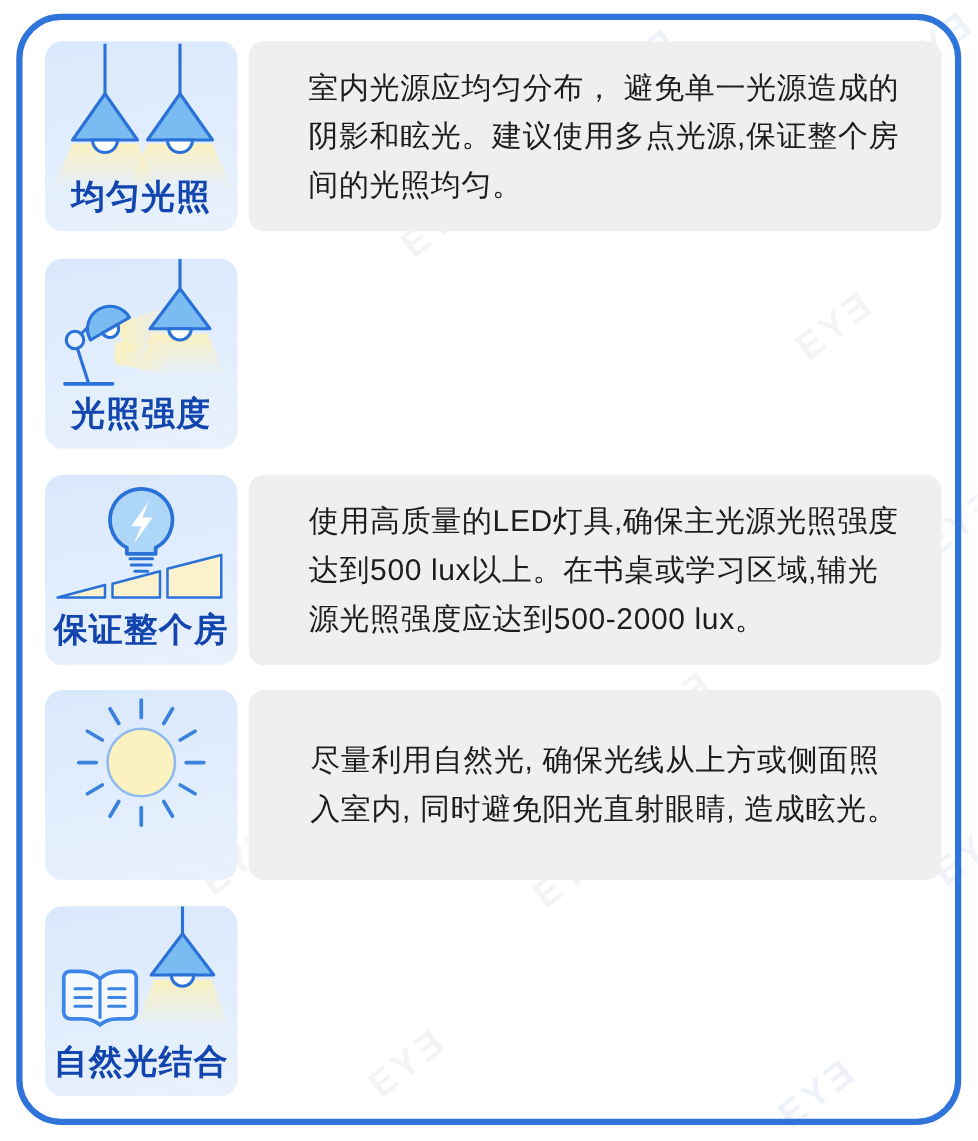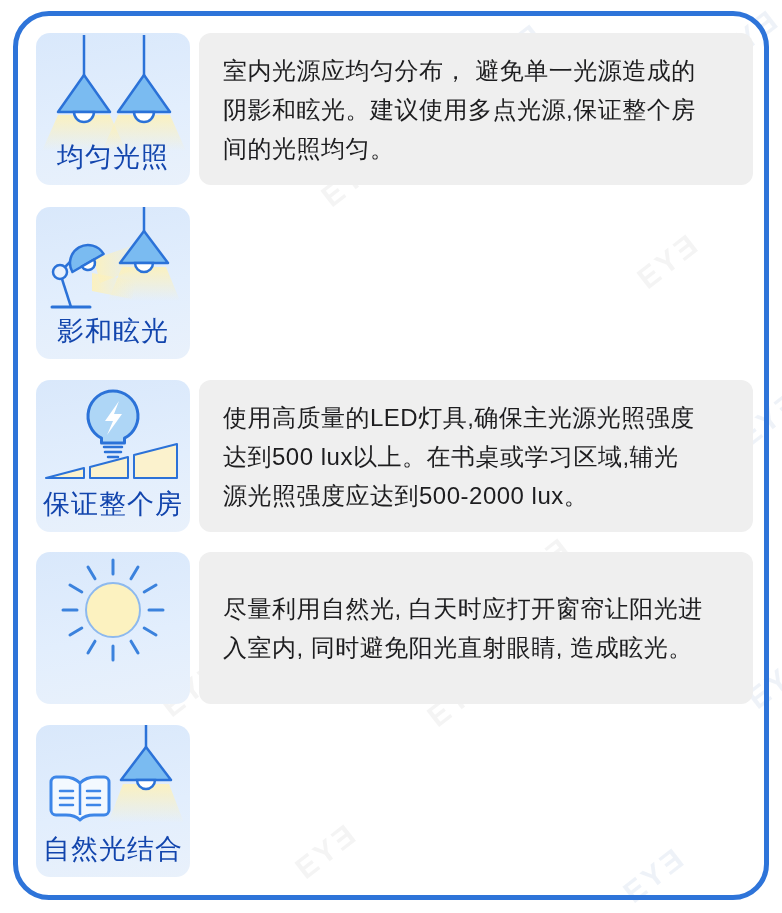--- a/index.html
+++ b/index.html
@@ -13,27 +13,27 @@
   }
   .row{position:absolute;left:0;top:0;width:782px;height:152px;}
   .icon-card{
     position:absolute;left:36px;top:0;width:154px;height:152px;
     background:linear-gradient(170deg,#d9e8fb 0%,#e2eefd 55%,#e9f1fb 100%);
     border-radius:14px;
   }
   .icon-card svg{position:absolute;left:0;top:0;}
   .card-label{
     position:absolute;left:0;right:0;bottom:10px;text-align:center;
-    font-size:27px;font-weight:400;color:#1245ad;letter-spacing:1px;
+    font-size:27px;font-weight:700;color:#1245ad;letter-spacing:1px;
   }
   .text-panel{
     position:absolute;left:199px;top:0;width:554px;height:152px;
     background:#efefef;border-radius:12px;
     display:flex;align-items:center;
-    box-sizing:border-box;padding:0 10px 0 24px;
+    box-sizing:border-box;padding:0 10px 0 24px;justify-content:center;
   }
   .text-panel .body-text{
     font-size:24px;line-height:39px;color:#1d1d1f;letter-spacing:0.5px;
     white-space:pre-wrap;font-weight:500;
   }
   .wm{
     position:absolute;font-size:30px;font-weight:800;color:#8a8a8a;
     opacity:0.09;transform:rotate(-38deg);letter-spacing:3px;pointer-events:none;
   }
   .wm.blue{color:#7d9cc7;opacity:0.12;}
@@ -106,21 +106,21 @@
         <path d="M99,56 a9,9 0 0 0 18,0 z" fill="#ffffff" stroke="#2b72d8" stroke-width="2.5"></path>
         <line x1="16" y1="100" x2="54" y2="100" stroke="#2b72d8" stroke-width="3" stroke-linecap="round"></line>
         <line x1="35" y1="100" x2="26" y2="72" stroke="#2b72d8" stroke-width="2.5"></line>
         <circle cx="24" cy="65" r="7" fill="#e8f1fd" stroke="#2b72d8" stroke-width="2.5"></circle>
         <line x1="29" y1="60" x2="46" y2="43" stroke="#2b72d8" stroke-width="2.5"></line>
         <g transform="rotate(-30 52 56)">
           <path d="M34,56 a18,18 0 0 1 36,0 z" fill="#7abbf1" stroke="#2b72d8" stroke-width="2.5" stroke-linejoin="round"></path>
           <path d="M45,56 a7,7 0 0 0 14,0 z" fill="#ffffff" stroke="#2b72d8" stroke-width="2.5"></path>
         </g>
       </svg>
-      <div class="card-label">影和眩光</div>
+      <div class="card-label">光照强度</div>
     </div>
   </div>
 
   <div class="row" style="top:380px;">
     <div class="icon-card">
       <svg width="154" height="112" viewBox="0 0 154 112">
         <path d="M77,11 a25,25 0 0 1 11.5,47.2 l0,4.8 l-23,0 l0,-4.8 a25,25 0 0 1 11.5,-47.2 z" fill="#aed6f6" stroke="#2b72d8" stroke-width="3" stroke-linejoin="round"></path>
         <polygon points="83,21 69,41 77,41 71,55 86,34 78,34" fill="#ffffff"></polygon>
         <line x1="68" y1="67" x2="86" y2="67" stroke="#2b72d8" stroke-width="2.5" stroke-linecap="round"></line>
         <line x1="69" y1="72" x2="85" y2="72" stroke="#2b72d8" stroke-width="2.5" stroke-linecap="round"></line>
@@ -152,21 +152,21 @@
           <line x1="45.8" y1="40" x2="34" y2="33"></line>
           <line x1="59" y1="26.8" x2="52" y2="15"></line>
           <line x1="77" y1="22" x2="77" y2="8"></line>
           <line x1="95" y1="26.8" x2="102" y2="15"></line>
           <line x1="108.2" y1="40" x2="120" y2="33"></line>
         </g>
         <circle cx="77" cy="58" r="27" fill="#fcf2c0" stroke="#8db9ee" stroke-width="2"></circle>
       </svg>
     </div>
     <div class="text-panel">
-      <div class="body-text">尽量利用自然光, 白天时应打开窗帘让阳光进
+      <div class="body-text">尽量利用自然光, 确保光线从上方或侧面照
 入室内, 同时避免阳光直射眼睛, 造成眩光。</div>
     </div>
   </div>
 
   <div class="row" style="top:725px;">
     <div class="icon-card">
       <svg width="154" height="118" viewBox="0 0 154 118">
         <defs>
           <linearGradient id="gl5" x1="0" y1="0" x2="0" y2="1">
             <stop offset="0" stop-color="#fcf1bd" stop-opacity="0.95"></stop>

